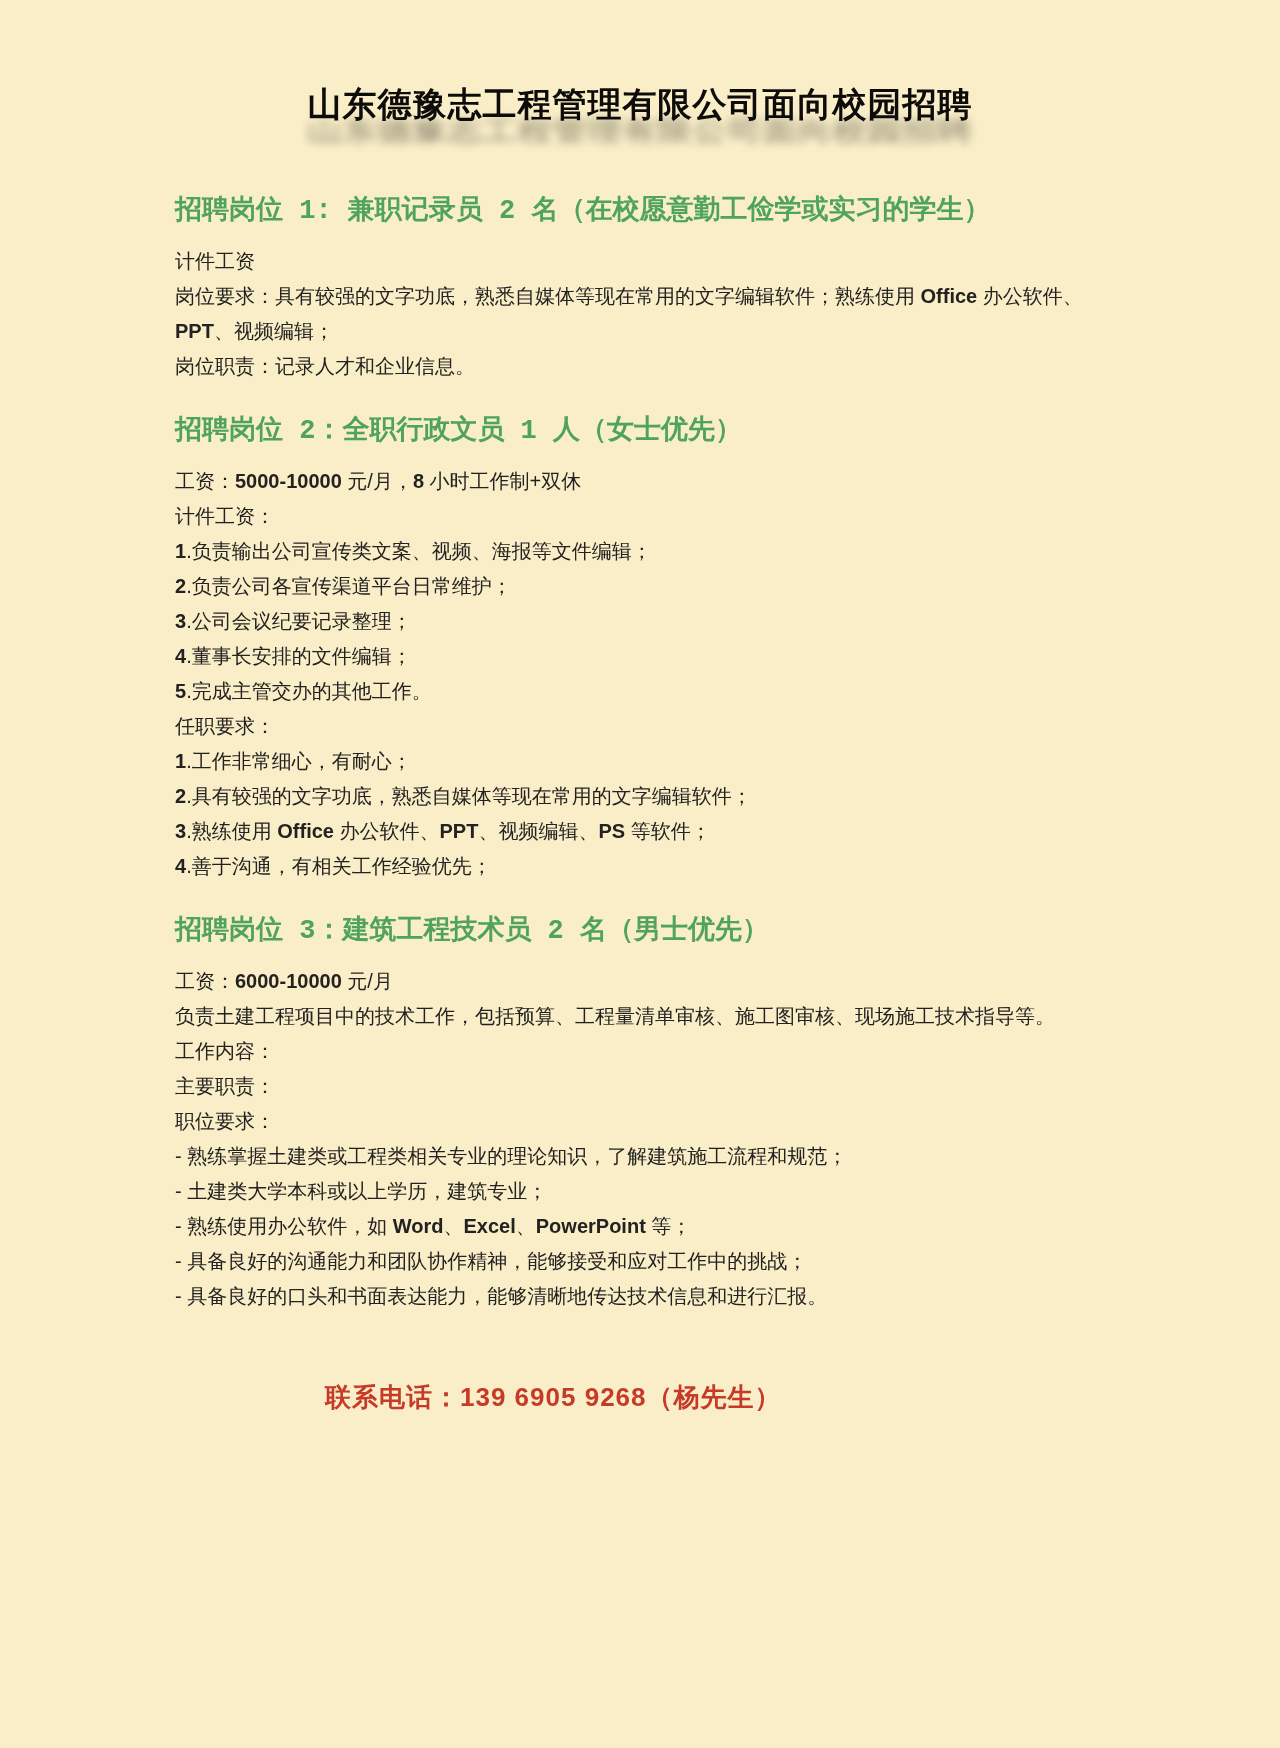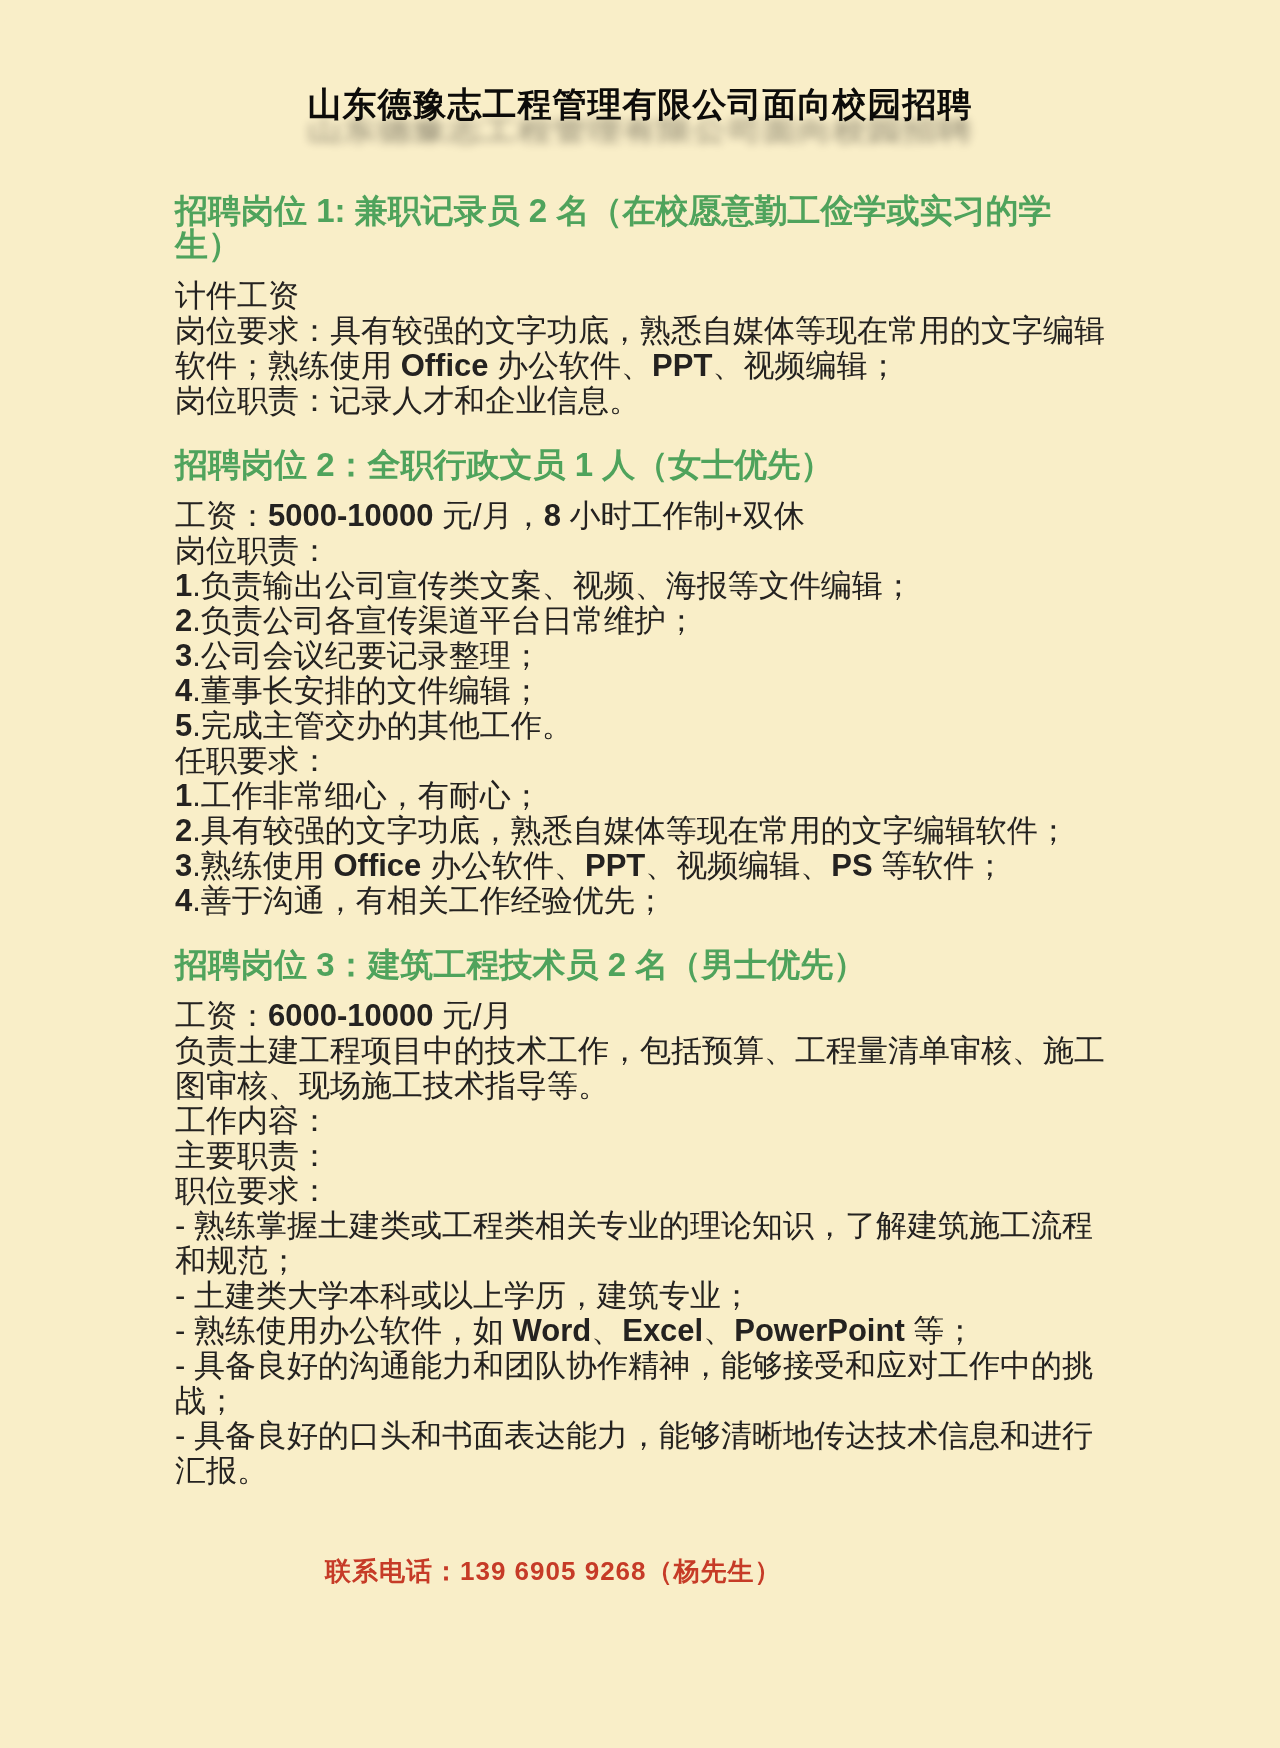--- a/index.html
+++ b/index.html
@@ -39,29 +39,30 @@
     filter: blur(5px);
     opacity: 0.35;
     transform: scaleY(0.8);
     transform-origin: top center;
     margin-top: -10px;
     user-select: none;
     pointer-events: none;
   }
   .job-heading {
     color: var(--green);
-    font-size: 33px;
+    font-size: 27px;
     font-weight: 700;
     line-height: 34px;
     margin: 30px 0 16px 0;
+    font-family: Liberation Mono, monospace;
   }
   .section:first-of-type .job-heading { margin-top: 40px; }
   .body-line {
     margin: 0;
-    font-size: 31px;
+    font-size: 20px;
     line-height: 35px;
     color: var(--ink);
   }
   .body-line b.latin, .job-heading b.latin {
     font-weight: 700;
   }
   .contact-line {
     margin-top: 66px;
     text-align: left;
     padding-left: 150px;
@@ -84,21 +85,21 @@
   <div>
       <section class="section">
         <h2 class="job-heading">招聘岗位 <b class="latin">1</b>: 兼职记录员 <b class="latin">2</b> 名（在校愿意勤工俭学或实习的学生）</h2>
         <p class="body-line">计件工资</p>
         <p class="body-line">岗位要求：具有较强的文字功底，熟悉自媒体等现在常用的文字编辑软件；熟练使用 <b class="latin">Office</b> 办公软件、<b class="latin">PPT</b>、视频编辑；</p>
         <p class="body-line">岗位职责：记录人才和企业信息。</p>
       </section>
       <section class="section">
         <h2 class="job-heading">招聘岗位 <b class="latin">2</b>：全职行政文员 <b class="latin">1</b> 人（女士优先）</h2>
         <p class="body-line">工资：<b class="latin">5000-10000</b> 元/月，<b class="latin">8</b> 小时工作制+双休</p>
-        <p class="body-line">岗位职责：</p>
+        <p class="body-line">计件工资：</p>
         <p class="body-line"><b class="latin">1</b>.负责输出公司宣传类文案、视频、海报等文件编辑；</p>
         <p class="body-line"><b class="latin">2</b>.负责公司各宣传渠道平台日常维护；</p>
         <p class="body-line"><b class="latin">3</b>.公司会议纪要记录整理；</p>
         <p class="body-line"><b class="latin">4</b>.董事长安排的文件编辑；</p>
         <p class="body-line"><b class="latin">5</b>.完成主管交办的其他工作。</p>
         <p class="body-line">任职要求：</p>
         <p class="body-line"><b class="latin">1</b>.工作非常细心，有耐心；</p>
         <p class="body-line"><b class="latin">2</b>.具有较强的文字功底，熟悉自媒体等现在常用的文字编辑软件；</p>
         <p class="body-line"><b class="latin">3</b>.熟练使用 <b class="latin">Office</b> 办公软件、<b class="latin">PPT</b>、视频编辑、<b class="latin">PS</b> 等软件；</p>
         <p class="body-line"><b class="latin">4</b>.善于沟通，有相关工作经验优先；</p>

